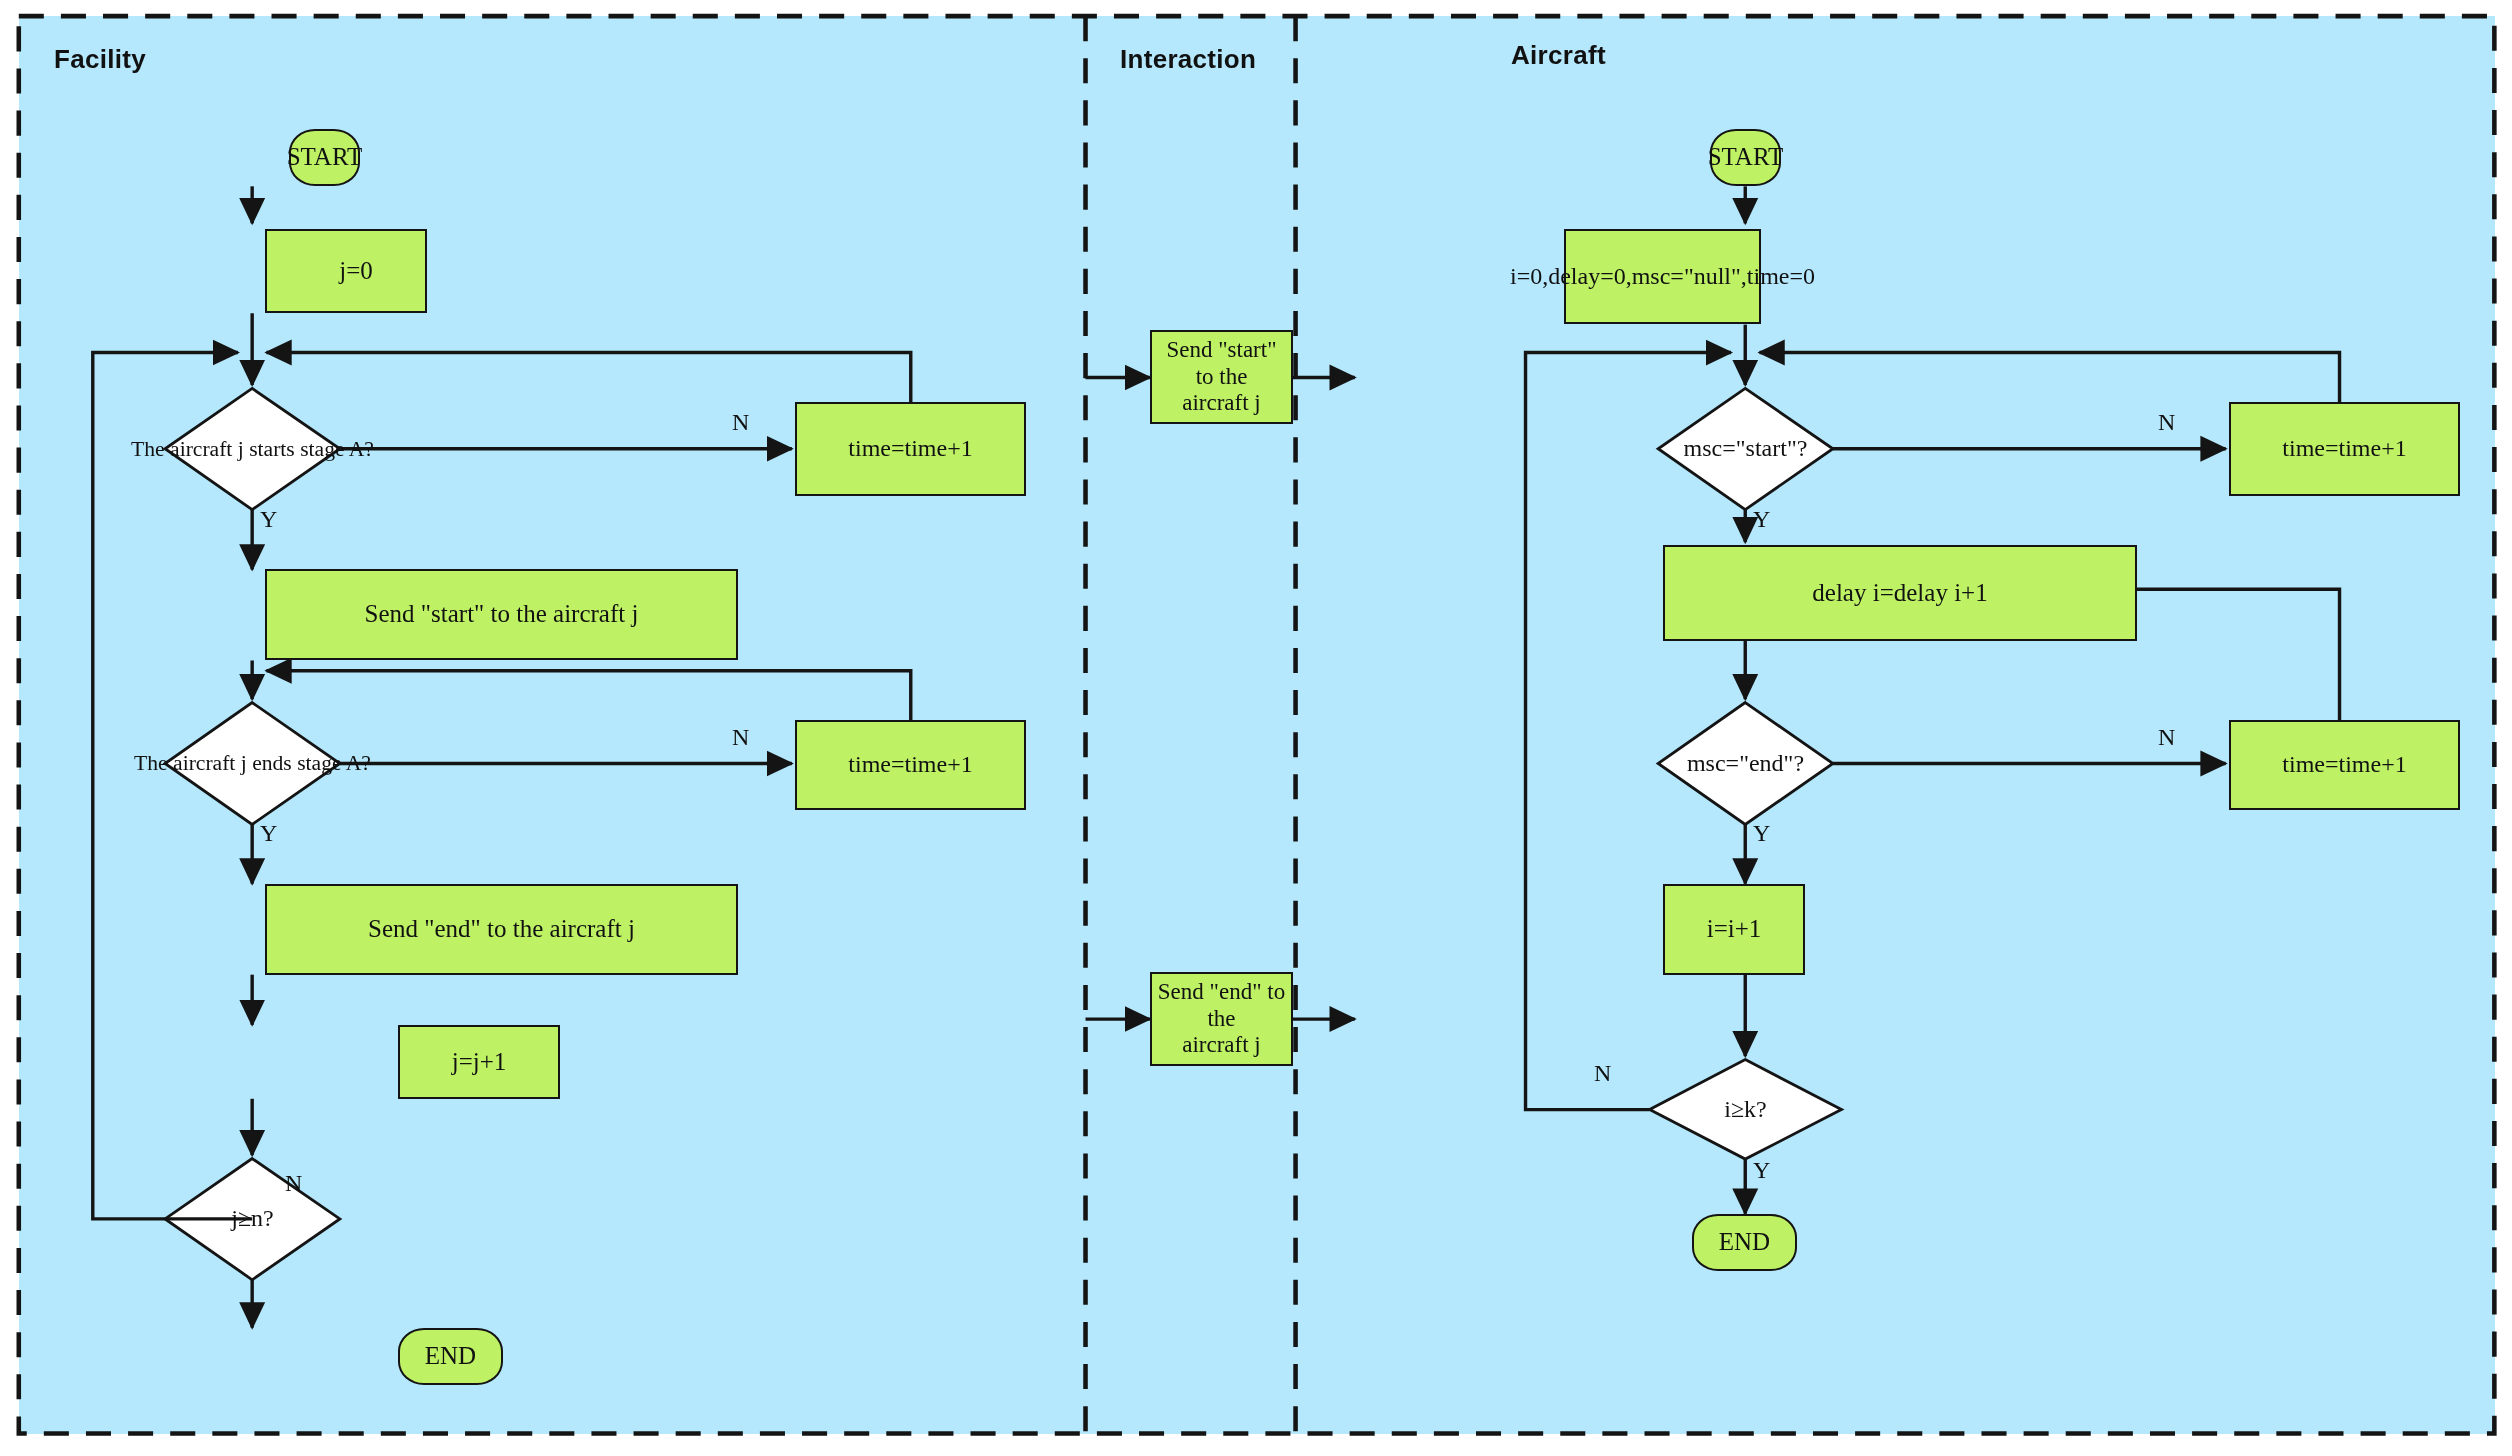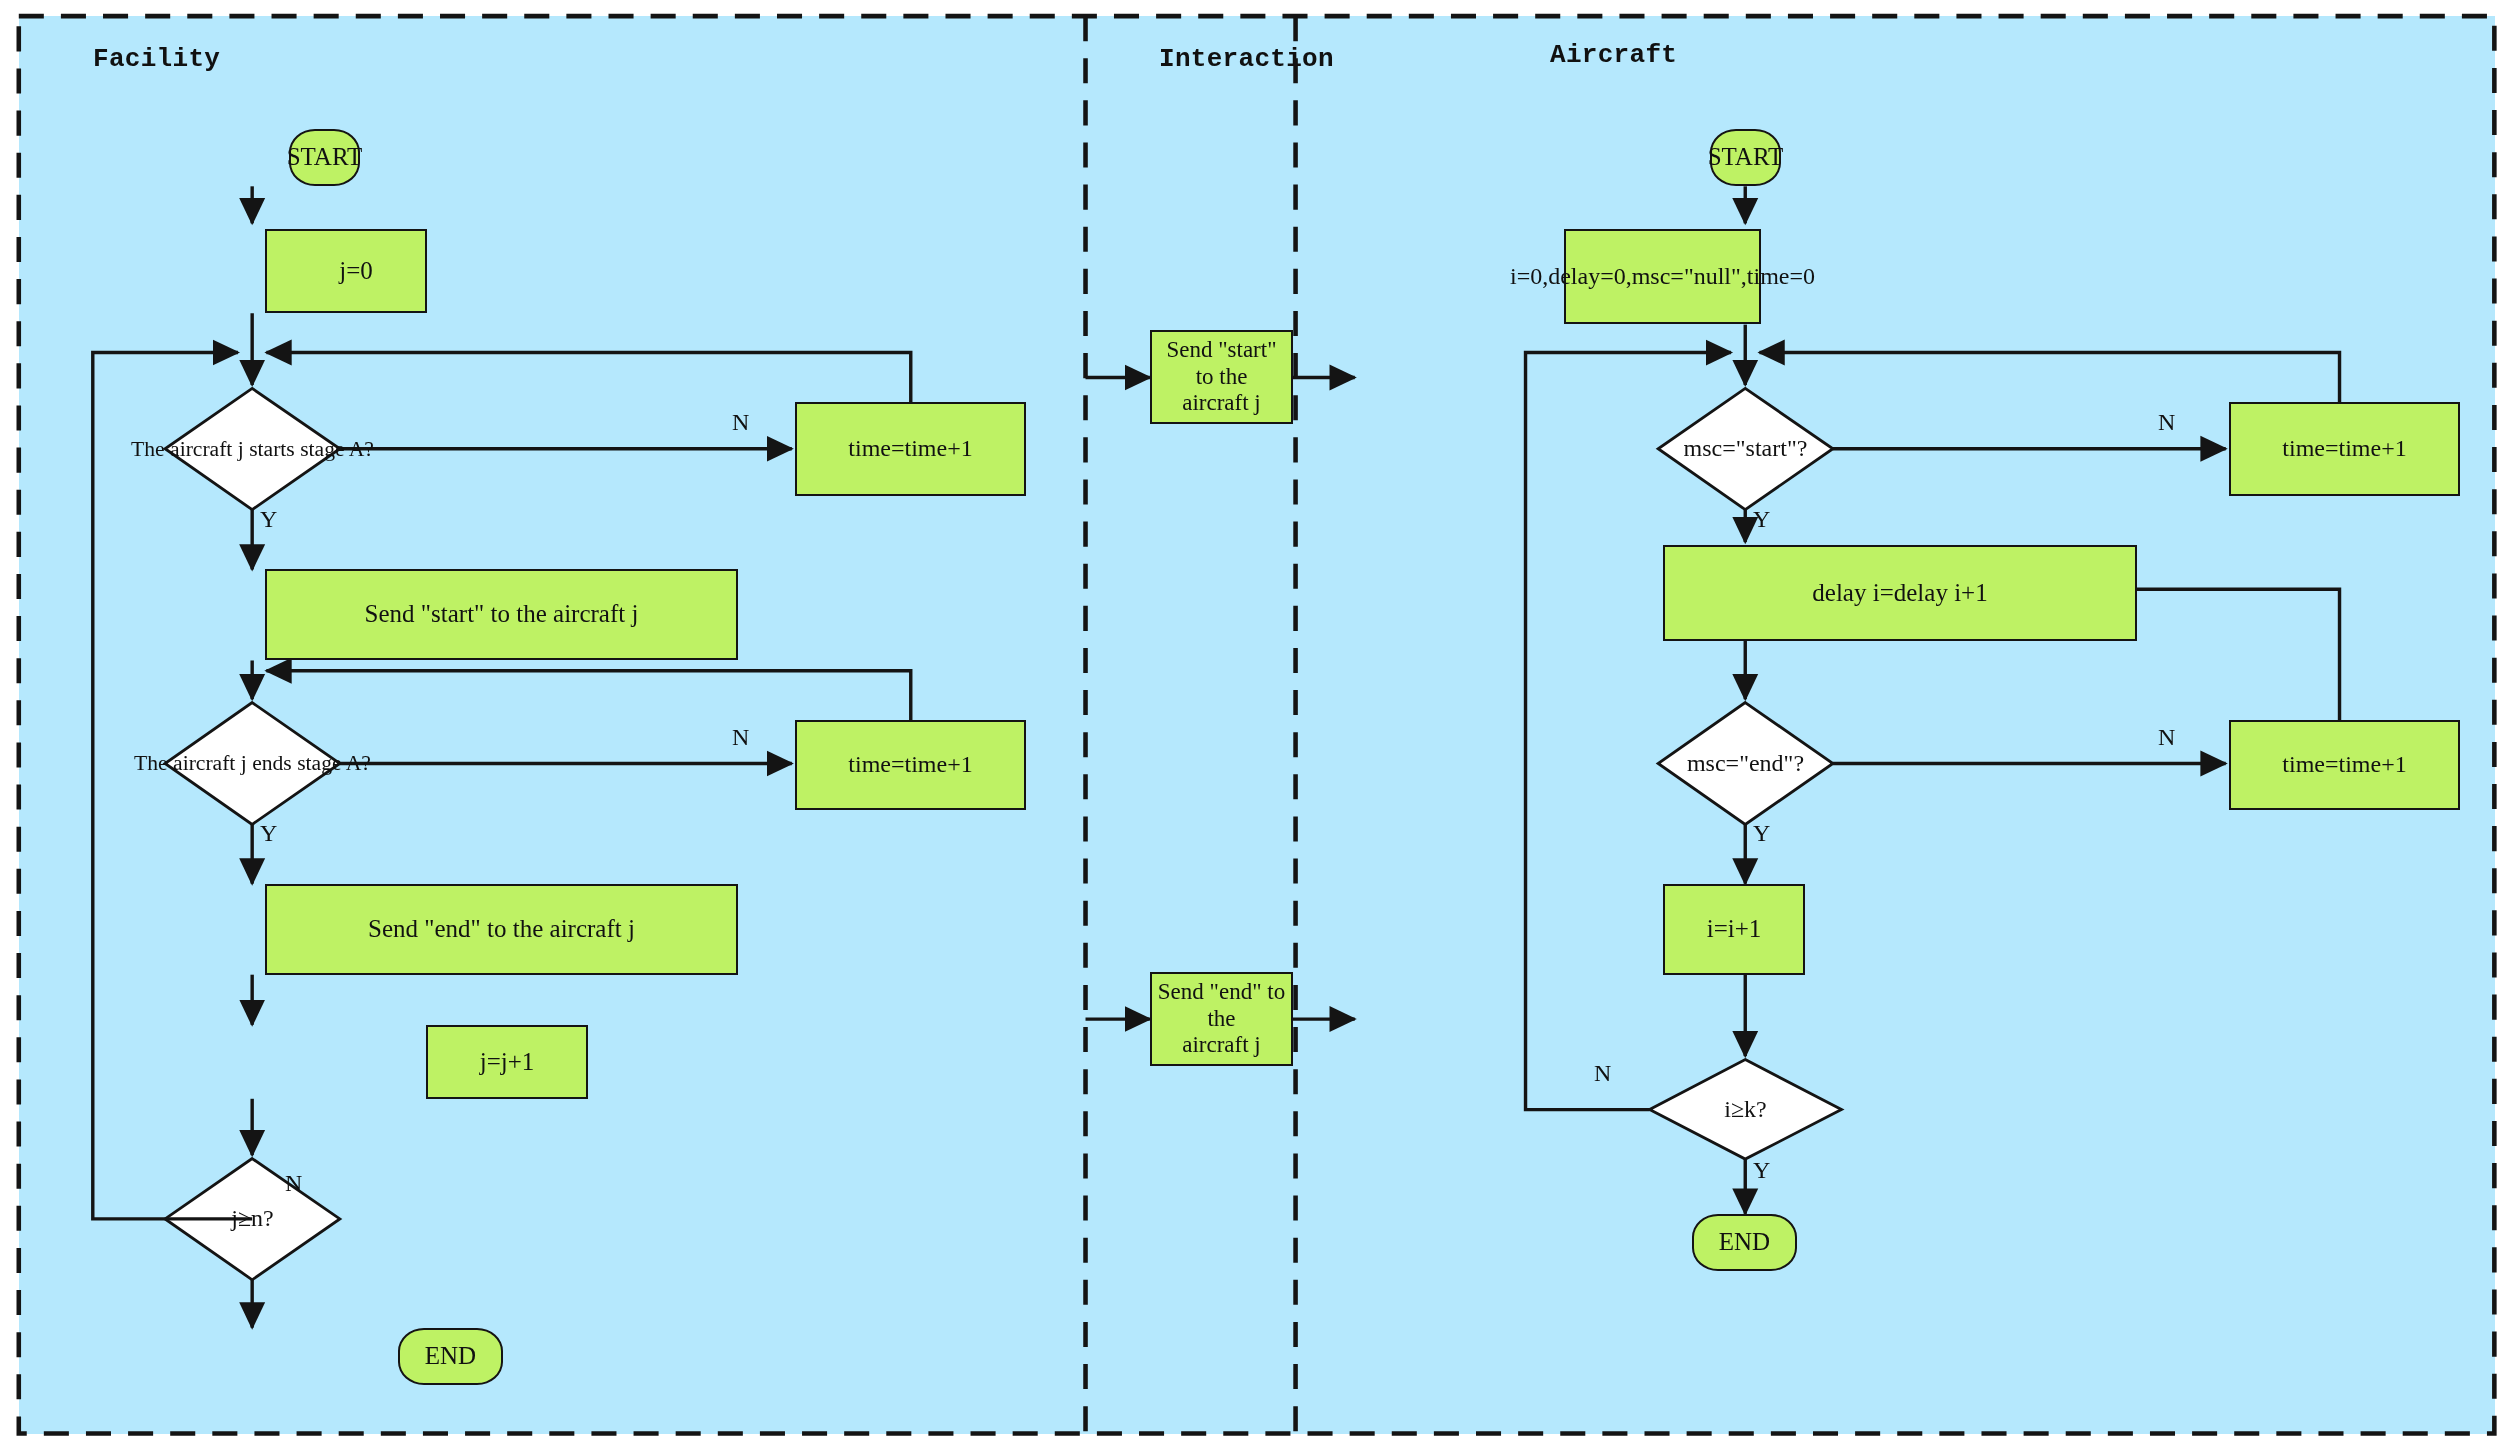--- a/index.html
+++ b/index.html
@@ -15,24 +15,23 @@
   .lane{
     position:absolute;
     background:#b5e8fd;
     box-sizing:border-box;
   }
   .lane-title{
     position:absolute;
     font-weight:bold;
     font-size:26px;
     color:#111;
-    font-family:Liberation Mono, monospace;
+    font-family:Liberation Sans, sans-serif;
     white-space:nowrap;
     letter-spacing:0.3px;
-    margin-left:39px;
   }
   svg.layer{
     position:absolute;
     left:0;top:0;
     width:2512px;
     height:1457px;
     pointer-events:none;
   }
   .node{
     position:absolute;
@@ -192,21 +191,21 @@
     </div>
 
   <div class="node proc fs-42" style="left:795px;top:720px;width:231px;height:90px;">
       <span>time=time+1</span>
     </div>
 
   <div class="node proc fs-44" style="left:265px;top:884px;width:473px;height:91px;">
       <span>Send "end" to the aircraft j</span>
     </div>
 
-  <div class="node proc fs-44" style="left:398px;top:1025px;width:162px;height:74px;margin-left:28px;">
+  <div class="node proc fs-44" style="left:398px;top:1025px;width:162px;height:74px;">
       <span>j=j+1</span>
     </div>
 
   <div class="node term fs-44" style="left:398px;top:1328px;width:105px;height:57px;">
       <span>END</span>
     </div>
 
   <div class="diamond-label fs-38" style="left:106px;top:432px;width:293px;height:34px;">The aircraft j starts stage A?</div>
   <div class="diamond-label fs-38" style="left:106px;top:746px;width:293px;height:34px;">The aircraft j ends stage A?</div>
   <div class="diamond-label fs-42" style="left:188px;top:1201px;width:129px;height:35px;">j≥n?</div>

